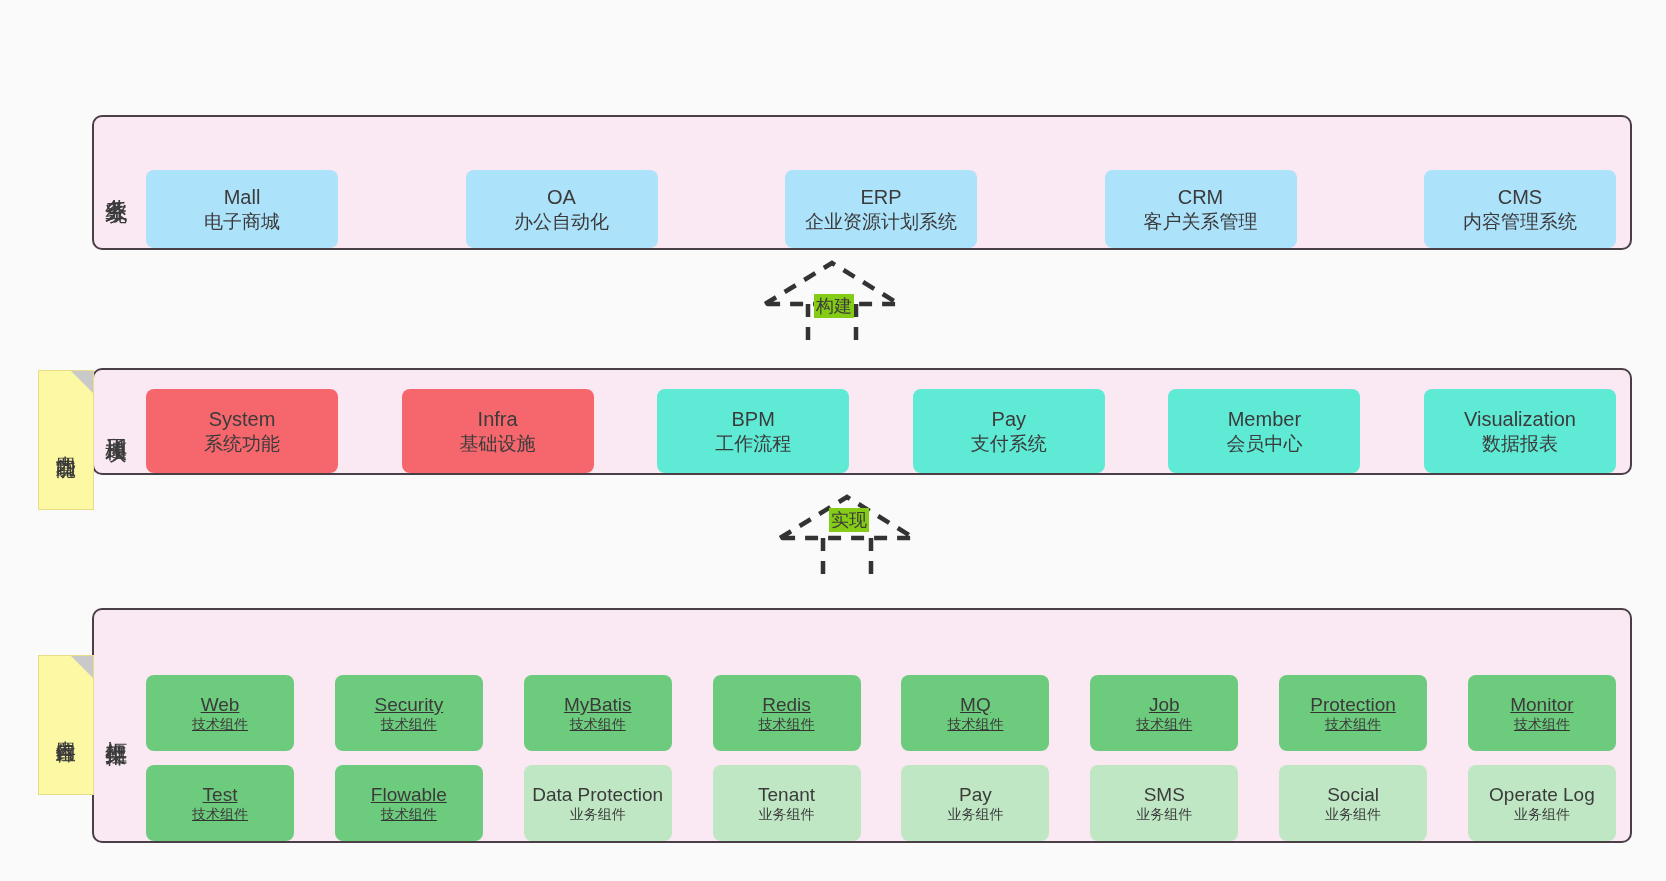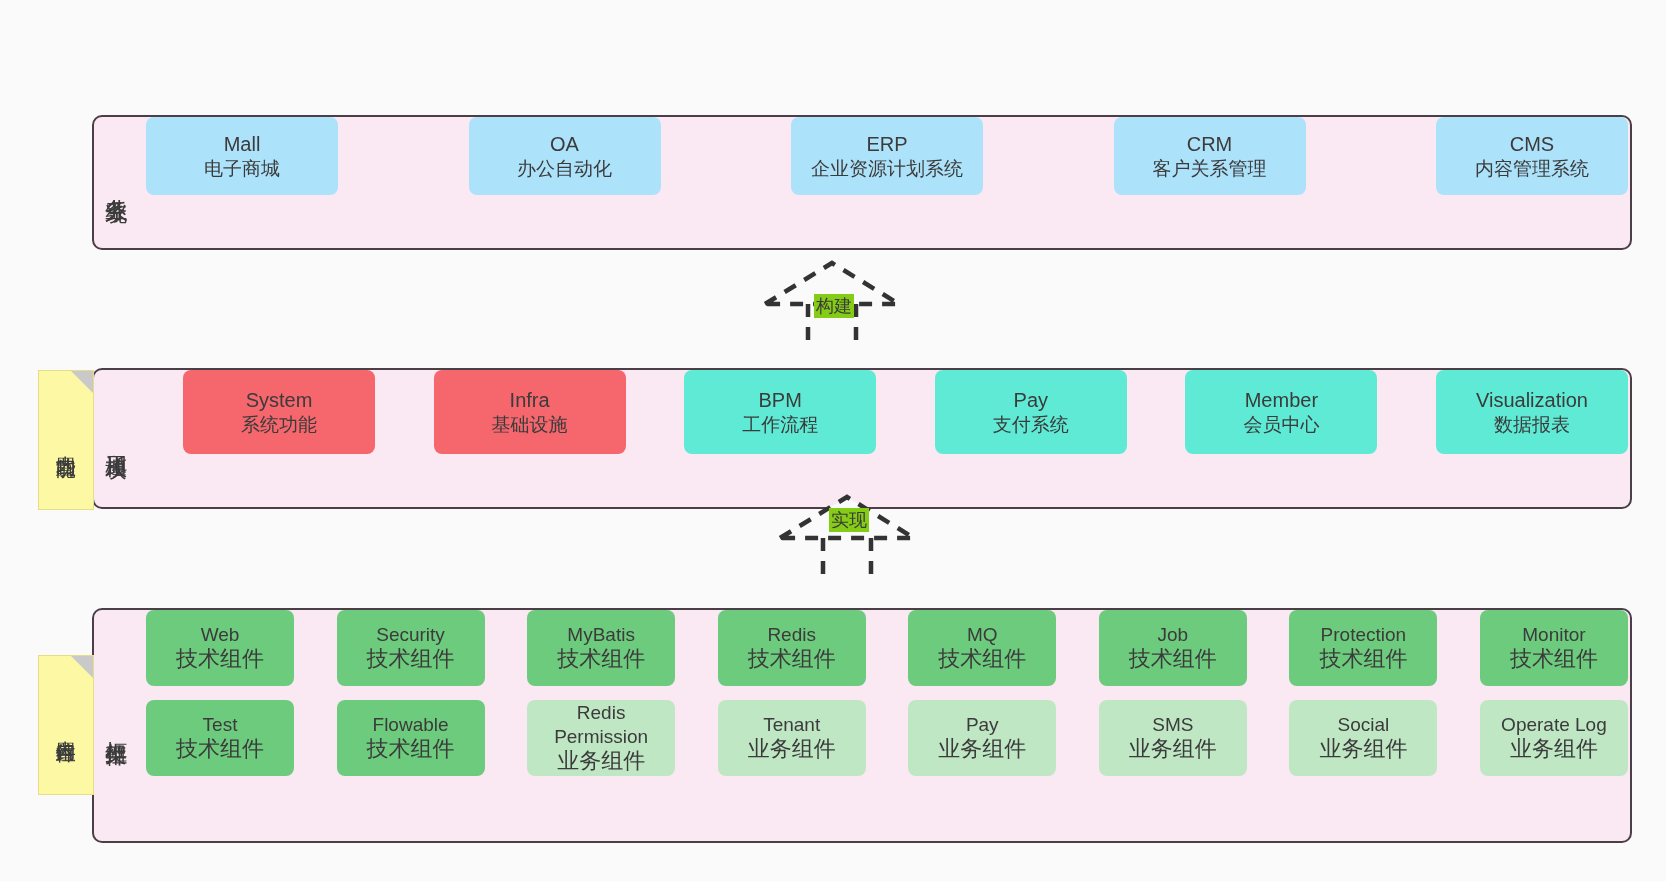--- a/index.html
+++ b/index.html
@@ -46,23 +46,23 @@
     text-orientation: upright;
     letter-spacing: 1px;
     white-space: nowrap;
     padding: 4px 0;
     box-sizing: border-box;
   }
   .layer-body {
     flex: 1 1 auto;
     display: flex;
     flex-direction: column;
-    justify-content: flex-start;
+    justify-content: flex-end;
     gap: 14px;
-    padding: 0 2px 0 8px;
+    padding: 0 14px 0 8px;
     box-sizing: border-box;
   }
   .row {
     display: flex;
     flex-direction: row;
     gap: 0;
     justify-content: space-between;
   }
 
   
@@ -79,26 +79,26 @@
   }
   .box .b-title {
     font-size: 20px;
     color: #3b3b3b;
   }
   .box .b-sub {
     font-size: 19px;
     color: #3b3b3b;
   }
   .box.small .b-title { font-size: 19px; }
-  .box.small .b-sub { font-size: 22px; }
+  .box.small .b-sub { font-size: 14px; }
 
   .blue   { background: #ade2fb; }
   .red    { background: #f5666d; }
   .pink   { background: #5eead4; }
-  .green  { background: #6dcb7d; }
+  .green  { background: #6dcb7d; text-decoration: underline; }
   .lgreen { background: #bfe7c4; }
 
   
   .r1 .box { width: 192px; height: 78px; }
   .r2 .box { width: 192px; height: 84px; }
   .r3 .box { width: 148px; height: 76px; }
 
   
   .note {
     position: absolute;
@@ -175,21 +175,21 @@
       </div>
     </div>
   </div>
 
   <svg class="conn-svg" style="left:760px; top:258px; width:190px; height:92px;" viewBox="0 0 190 92">
     <path d="M 5 46 L 72 5 L 139 46 Z" fill="#fafafa" stroke="#333333" stroke-width="4.5" stroke-dasharray="13 10" stroke-linejoin="miter"></path>
     <path d="M 48 46 L 48 88 M 96 46 L 96 88" fill="none" stroke="#333333" stroke-width="4.5" stroke-dasharray="13 10"></path>
   </svg>
   <div class="conn-label" style="left:814px; top:294px;">构建</div>
 
-  <div class="layer" id="layer-common" style="left:92px; top:368px; width:1540px; height:141px;gap:37px;">
+  <div class="layer" id="layer-common" style="left:92px; top:368px; width:1540px; height:107px;">
     <div class="layer-title">通用模块</div>
     <div class="layer-body">
       <div class="row r2">
         <div class="box red">
           <span class="b-title">System</span>
           <span class="b-sub">系统功能</span>
         </div>
         <div class="box red">
           <span class="b-title">Infra</span>
           <span class="b-sub">基础设施</span>
@@ -266,21 +266,21 @@
       <div class="row r3">
         <div class="box green small">
           <span class="b-title">Test</span>
           <span class="b-sub">技术组件</span>
         </div>
         <div class="box green small">
           <span class="b-title">Flowable</span>
           <span class="b-sub">技术组件</span>
         </div>
         <div class="box lgreen small">
-          <span class="b-title">Redis Permission</span>
+          <span class="b-title">Data Protection</span>
           <span class="b-sub">业务组件</span>
         </div>
         <div class="box lgreen small">
           <span class="b-title">Tenant</span>
           <span class="b-sub">业务组件</span>
         </div>
         <div class="box lgreen small">
           <span class="b-title">Pay</span>
           <span class="b-sub">业务组件</span>
         </div>

